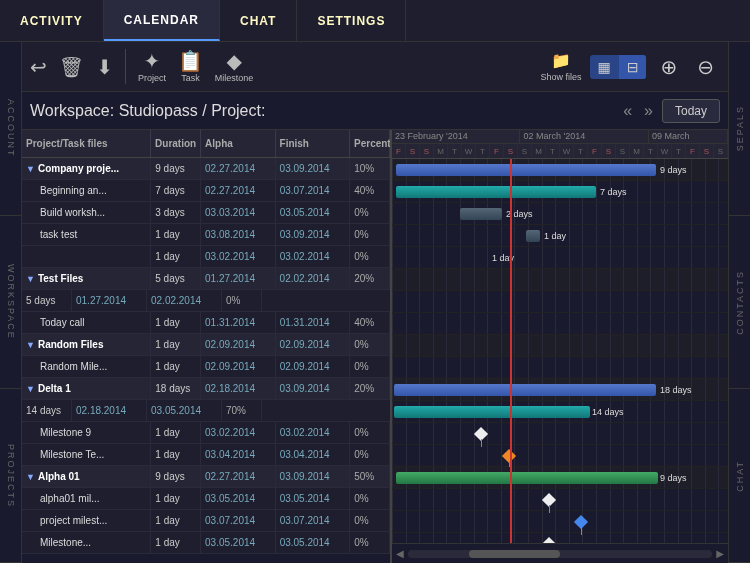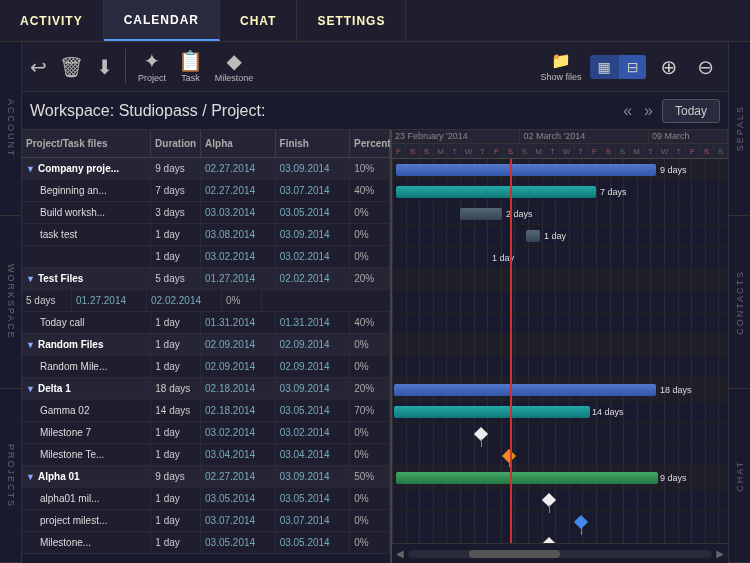--- a/index.html
+++ b/index.html
@@ -583,28 +583,27 @@
             <div class="td td-pct">0%</div>
           </div>
           <div class="task-row group">
             <div class="td td-name" style="color: rgb(255, 255, 255); font-weight: bold;"><span style="color:#88aaff;margin-right:3px;font-size:9px;">▼</span>Delta 1</div>
             <div class="td td-dur">18 days</div>
             <div class="td td-start">02.18.2014</div>
             <div class="td td-finish">03.09.2014</div>
             <div class="td td-pct">20%</div>
           </div>
           <div class="task-row sub">
-            <div class="td td-name" style="padding-left: 18px;">Gamma 02</div>
             <div class="td td-dur">14 days</div>
             <div class="td td-start">02.18.2014</div>
             <div class="td td-finish">03.05.2014</div>
             <div class="td td-pct">70%</div>
           </div>
           <div class="task-row sub">
-            <div class="td td-name" style="padding-left: 18px;">Milestone 7</div>
+            <div class="td td-name" style="padding-left: 18px;">Milestone 9</div>
             <div class="td td-dur">1 day</div>
             <div class="td td-start">03.02.2014</div>
             <div class="td td-finish">03.02.2014</div>
             <div class="td td-pct">0%</div>
           </div>
           <div class="task-row sub">
             <div class="td td-name" style="padding-left: 18px;">Milestone Te...</div>
             <div class="td td-dur">1 day</div>
             <div class="td td-start">03.04.2014</div>
             <div class="td td-finish">03.04.2014</div>

